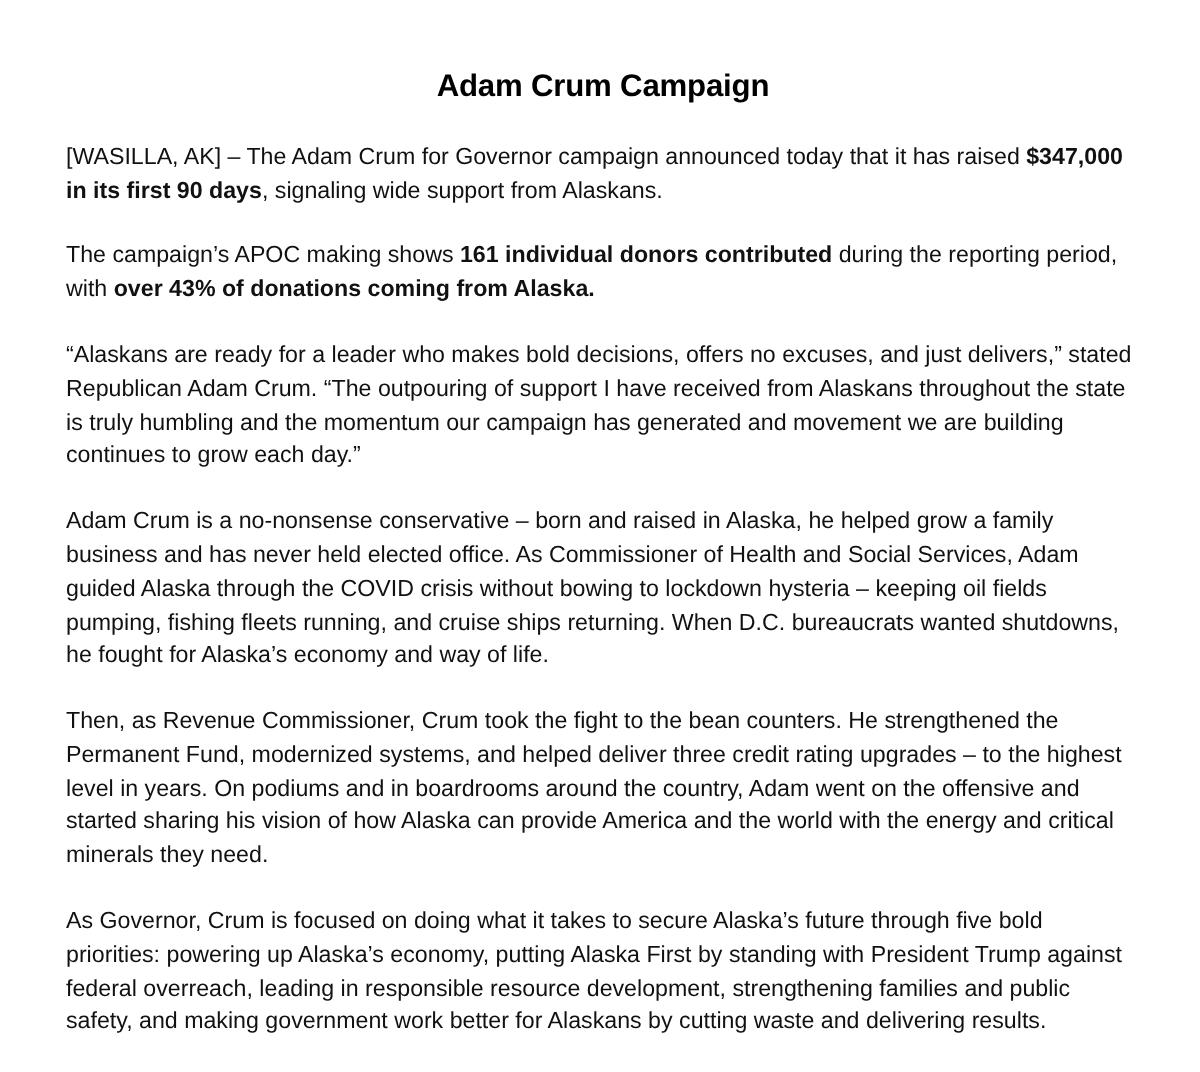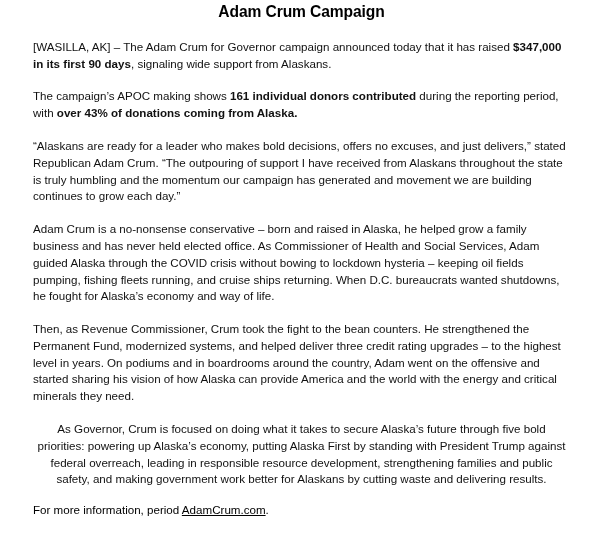--- a/index.html
+++ b/index.html
@@ -11,21 +11,21 @@
     height: 536px;
     background: #ffffff;
     font-family: "Liberation Sans", sans-serif;
     color: #000000;
     overflow: hidden;
   }
   .page {
     width: 600px;
     height: 536px;
     box-sizing: border-box;
-    padding: 2px 30px 10px 33px;
+    padding: 34px 30px 10px 33px;
     position: relative;
   }
   .headline {
     text-align: center;
     font-weight: bold;
     font-size: 15.6px;
     line-height: 1.33;
     margin: 0 0 16px 0;
     letter-spacing: -0.1px;
   }
@@ -34,21 +34,20 @@
   }
   .body-block {
     font-size: 11.6px;
     line-height: 1.45;
     text-align: left;
     margin: 16px 0 12px 0;
     color: #111111;
   }
   .body-block:last-child {
     margin-bottom: 0;
-    text-align: center;
   }
   .body-block b {
     font-weight: bold;
   }
   .footer-line {
     font-size: 11.6px;
     line-height: 1.45;
     margin-top: 14px;
   }
   .footer-line a,

